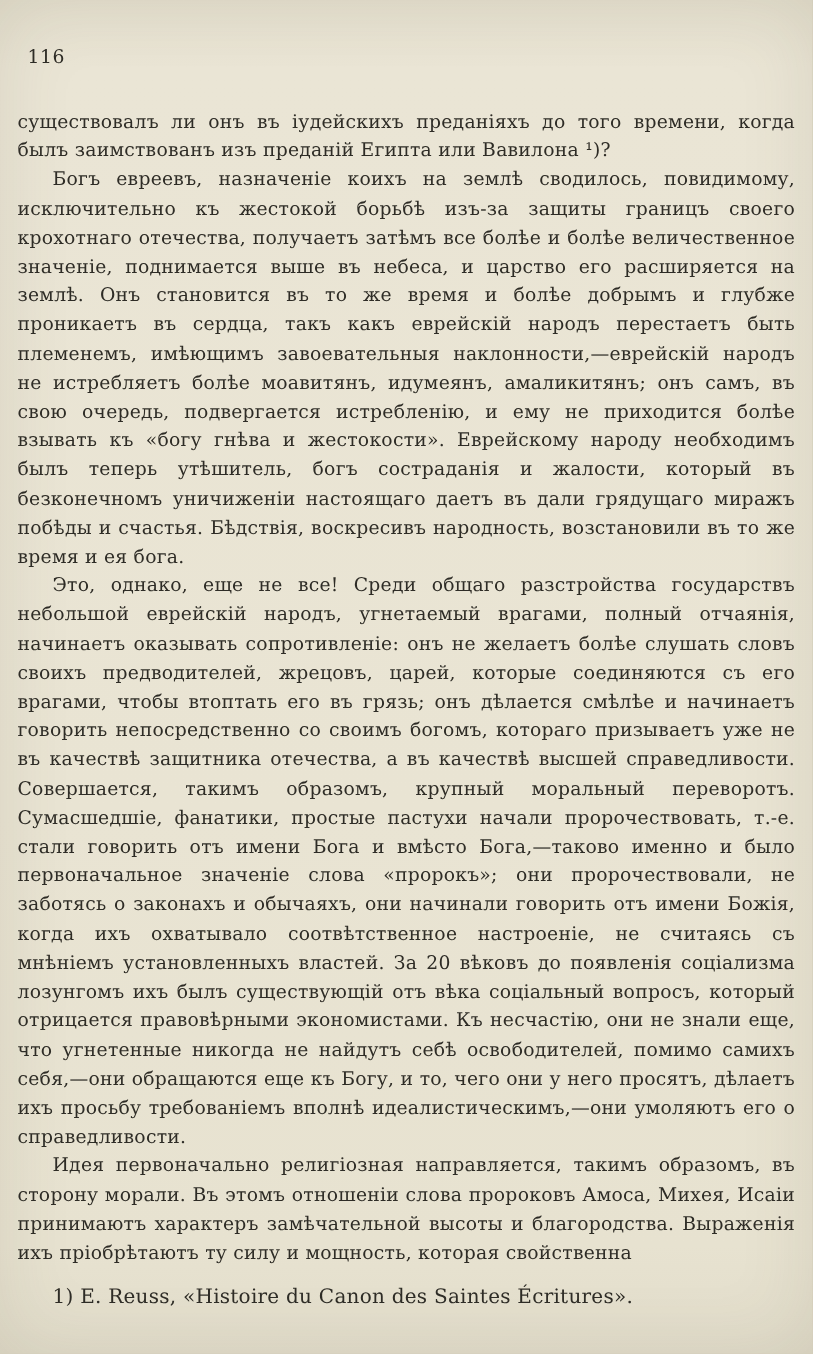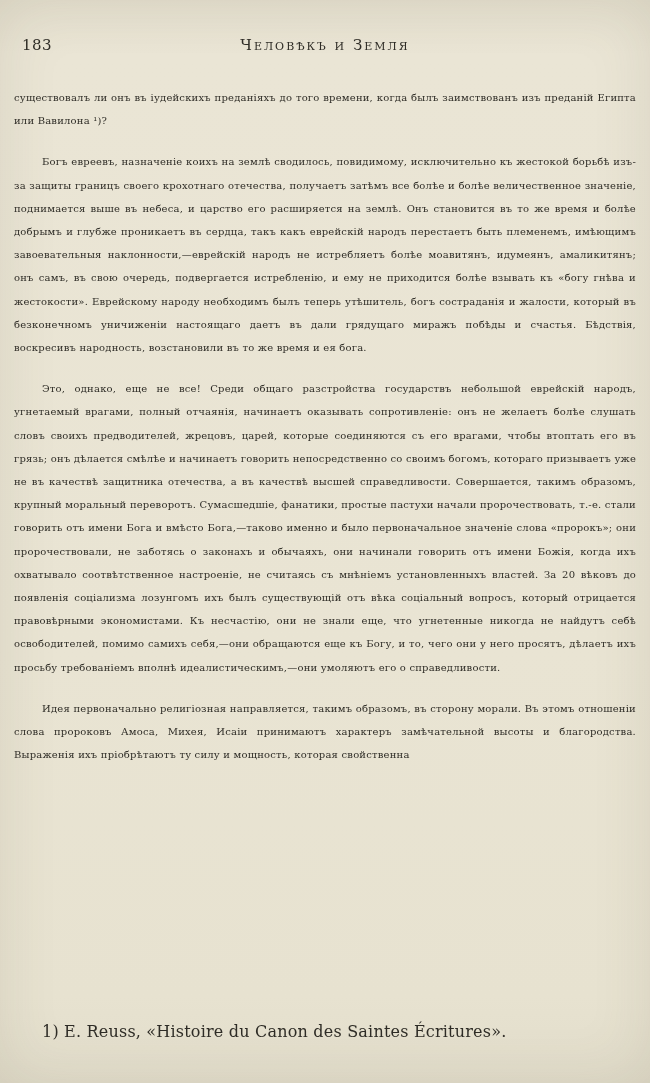--- a/index.html
+++ b/index.html
@@ -37,49 +37,47 @@
   }
   .running-title {
     text-align: center;
     font-size: 15px;
     font-variant: small-caps;
     letter-spacing: 2px;
   }
   .body-text {
     flex: 1 1 auto;
     text-align: justify;
-    font-size: 10px;
+    font-size: 15px;
     line-height: 23.2px;
     letter-spacing: 0.2px;
   }
   .body-text p {
     margin: 0;
     padding: 0;
   }
   .body-text p.indent {
     text-indent: 28px;
-    margin-top: 18px;
   }
   .footnote {
     flex: 0 0 auto;
     margin-top: 14px;
     font-size: 16px;
     line-height: 18px;
     text-indent: 28px;
     letter-spacing: 0.2px;
   }
 </style>
 </head>
 <body>
 
 <div class="page">
 
   <div class="running-head">
-    <span class="page-number">183</span>
-    <div class="running-title">Человѣкъ и Земля</div>
+    <span class="page-number">116</span>
   </div>
 
   <div class="body-text">
     <p>существовалъ ли онъ въ іудейскихъ преданіяхъ до того времени, когда былъ заимствованъ изъ преданій Египта или Вавилона ¹)?</p>
     <p class="indent">Богъ евреевъ, назначеніе коихъ на землѣ сводилось, повидимому, исключительно къ жестокой борьбѣ изъ-за защиты границъ своего крохотнаго отечества, получаетъ затѣмъ все болѣе и болѣе величественное значеніе, поднимается выше въ небеса, и царство его расширяется на землѣ. Онъ становится въ то же время и болѣе добрымъ и глубже проникаетъ въ сердца, такъ какъ еврейскій народъ перестаетъ быть племенемъ, имѣющимъ завоевательныя наклонности,—еврейскій народъ не истребляетъ болѣе моавитянъ, идумеянъ, амаликитянъ; онъ самъ, въ свою очередь, подвергается истребленію, и ему не приходится болѣе взывать къ «богу гнѣва и жестокости». Еврейскому народу необходимъ былъ теперь утѣшитель, богъ состраданія и жалости, который въ безконечномъ уничиженіи настоящаго даетъ въ дали грядущаго миражъ побѣды и счастья. Бѣдствія, воскресивъ народность, возстановили въ то же время и ея бога.</p>
     <p class="indent">Это, однако, еще не все! Среди общаго разстройства государствъ небольшой еврейскій народъ, угнетаемый врагами, полный отчаянія, начинаетъ оказывать сопротивленіе: онъ не желаетъ болѣе слушать словъ своихъ предводителей, жрецовъ, царей, которые соединяются съ его врагами, чтобы втоптать его въ грязь; онъ дѣлается смѣлѣе и начинаетъ говорить непосредственно со своимъ богомъ, котораго призываетъ уже не въ качествѣ защитника отечества, а въ качествѣ высшей справедливости. Совершается, такимъ образомъ, крупный моральный переворотъ. Сумасшедшіе, фанатики, простые пастухи начали пророчествовать, т.-е. стали говорить отъ имени Бога и вмѣсто Бога,—таково именно и было первоначальное значеніе слова «пророкъ»; они пророчествовали, не заботясь о законахъ и обычаяхъ, они начинали говорить отъ имени Божія, когда ихъ охватывало соотвѣтственное настроеніе, не считаясь съ мнѣніемъ установленныхъ властей. За 20 вѣковъ до появленія соціализма лозунгомъ ихъ былъ существующій отъ вѣка соціальный вопросъ, который отрицается правовѣрными экономистами. Къ несчастію, они не знали еще, что угнетенные никогда не найдутъ себѣ освободителей, помимо самихъ себя,—они обращаются еще къ Богу, и то, чего они у него просятъ, дѣлаетъ ихъ просьбу требованіемъ вполнѣ идеалистическимъ,—они умоляютъ его о справедливости.</p>
     <p class="indent">Идея первоначально религіозная направляется, такимъ образомъ, въ сторону морали. Въ этомъ отношеніи слова пророковъ Амоса, Михея, Исаіи принимаютъ характеръ замѣчательной высоты и благородства. Выраженія ихъ пріобрѣтаютъ ту силу и мощность, которая свойственна</p>
   </div>
 
   <div class="footnote">1) E. Reuss, «Histoire du Canon des Saintes Écritures».</div>

